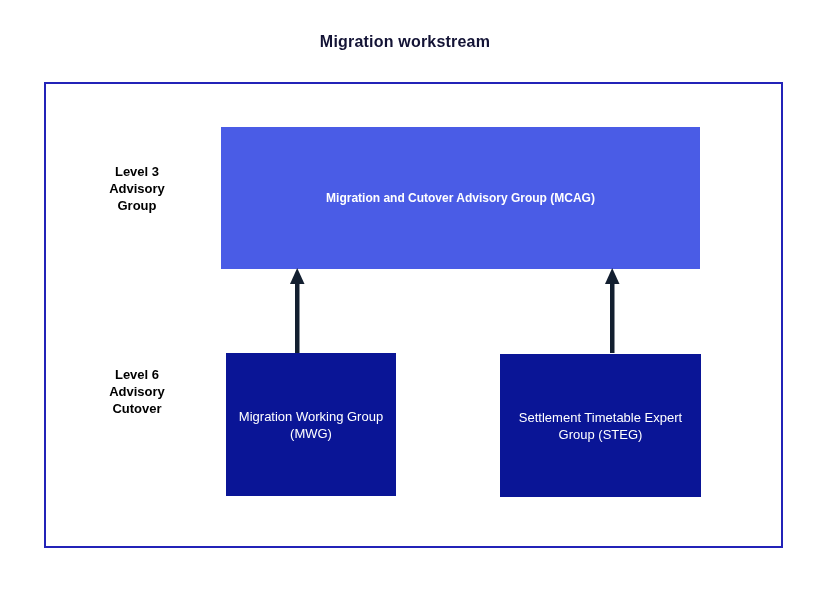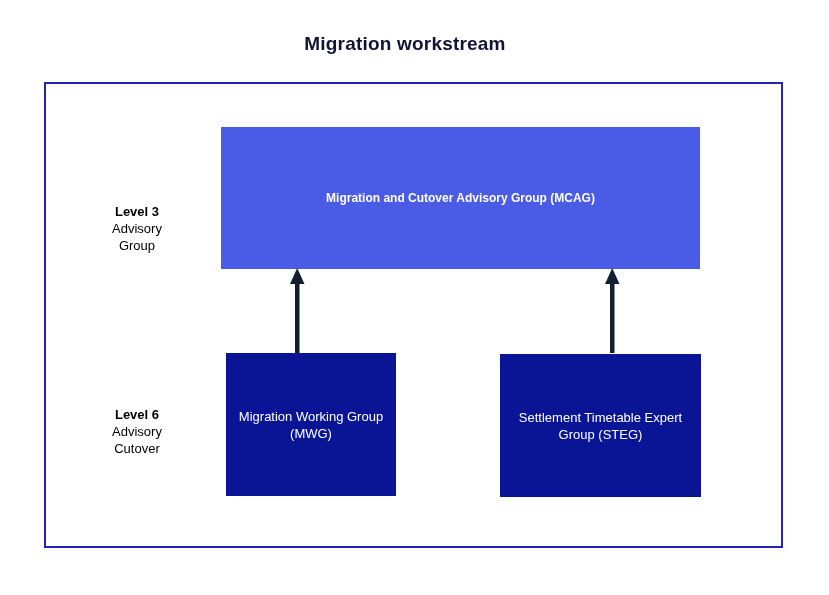--- a/index.html
+++ b/index.html
@@ -10,21 +10,21 @@
     height: 595px;
     background: #ffffff;
     overflow: hidden;
   }
   .diagram-title {
     position: absolute;
     top: 33px;
     left: 0;
     width: 810px;
     text-align: center;
-    font-size: 19px;
+    font-size: 16px;
     font-weight: bold;
     color: var(--title_text, #131335);
     letter-spacing: 0.2px;
   }
   .frame {
     position: absolute;
     left: 44px;
     top: 82px;
     width: 735px;
     height: 462px;
@@ -32,22 +32,22 @@
     background: transparent;
   }
   .level-label {
     position: absolute;
     width: 110px;
     text-align: center;
     font-size: 13px;
     color: #000000;
     line-height: 17px;
   }
-  .level-label .lvl { font-weight: bold; display: block; margin-top: 40px; }
-  .level-label .sub { display: block; }
+  .level-label .lvl { font-weight: bold; display: block; }
+  .level-label .sub { display: block; font-weight: bold; }
   .label-level3 { left: 82px; top: 163px; }
   .label-level4 { left: 82px; top: 366px; }
   .box {
     position: absolute;
     display: flex;
     align-items: center;
     justify-content: center;
     text-align: center;
     color: var(--box_text, #ffffff);
     font-size: 13px;

